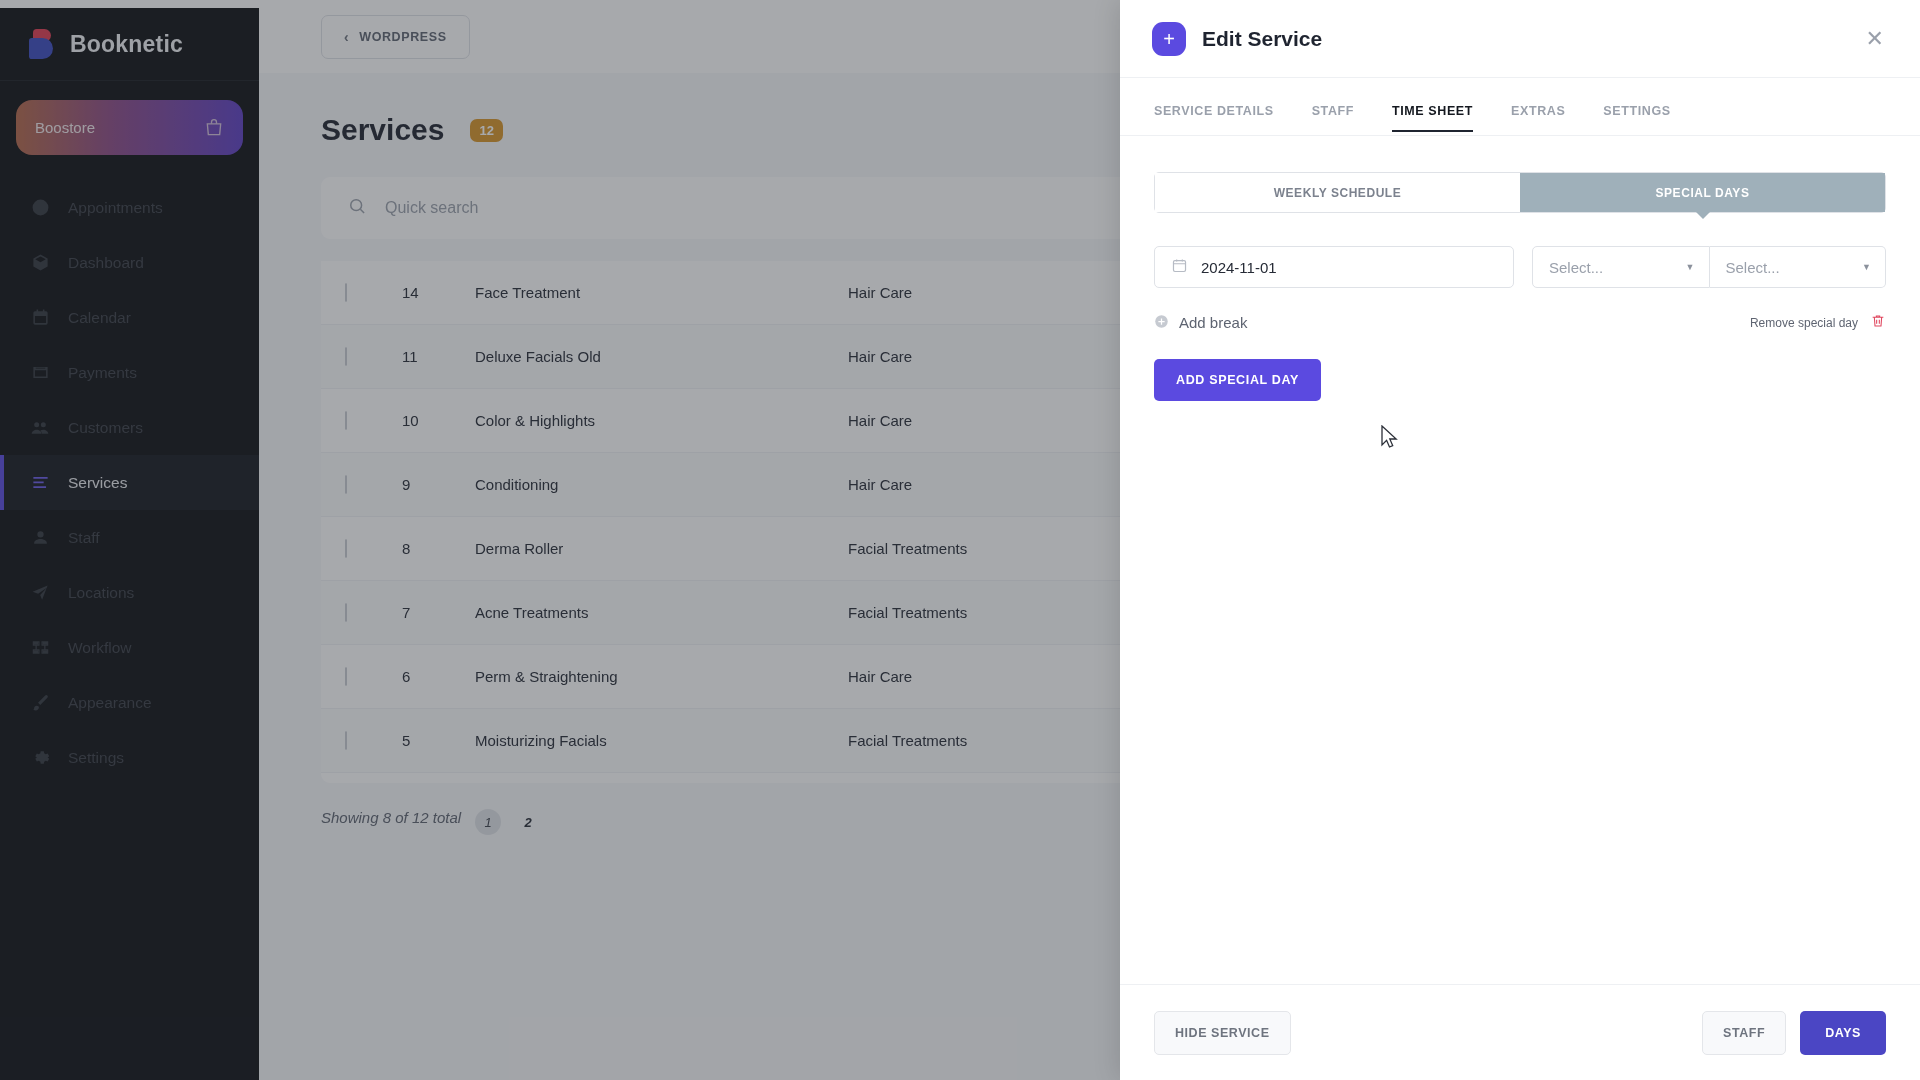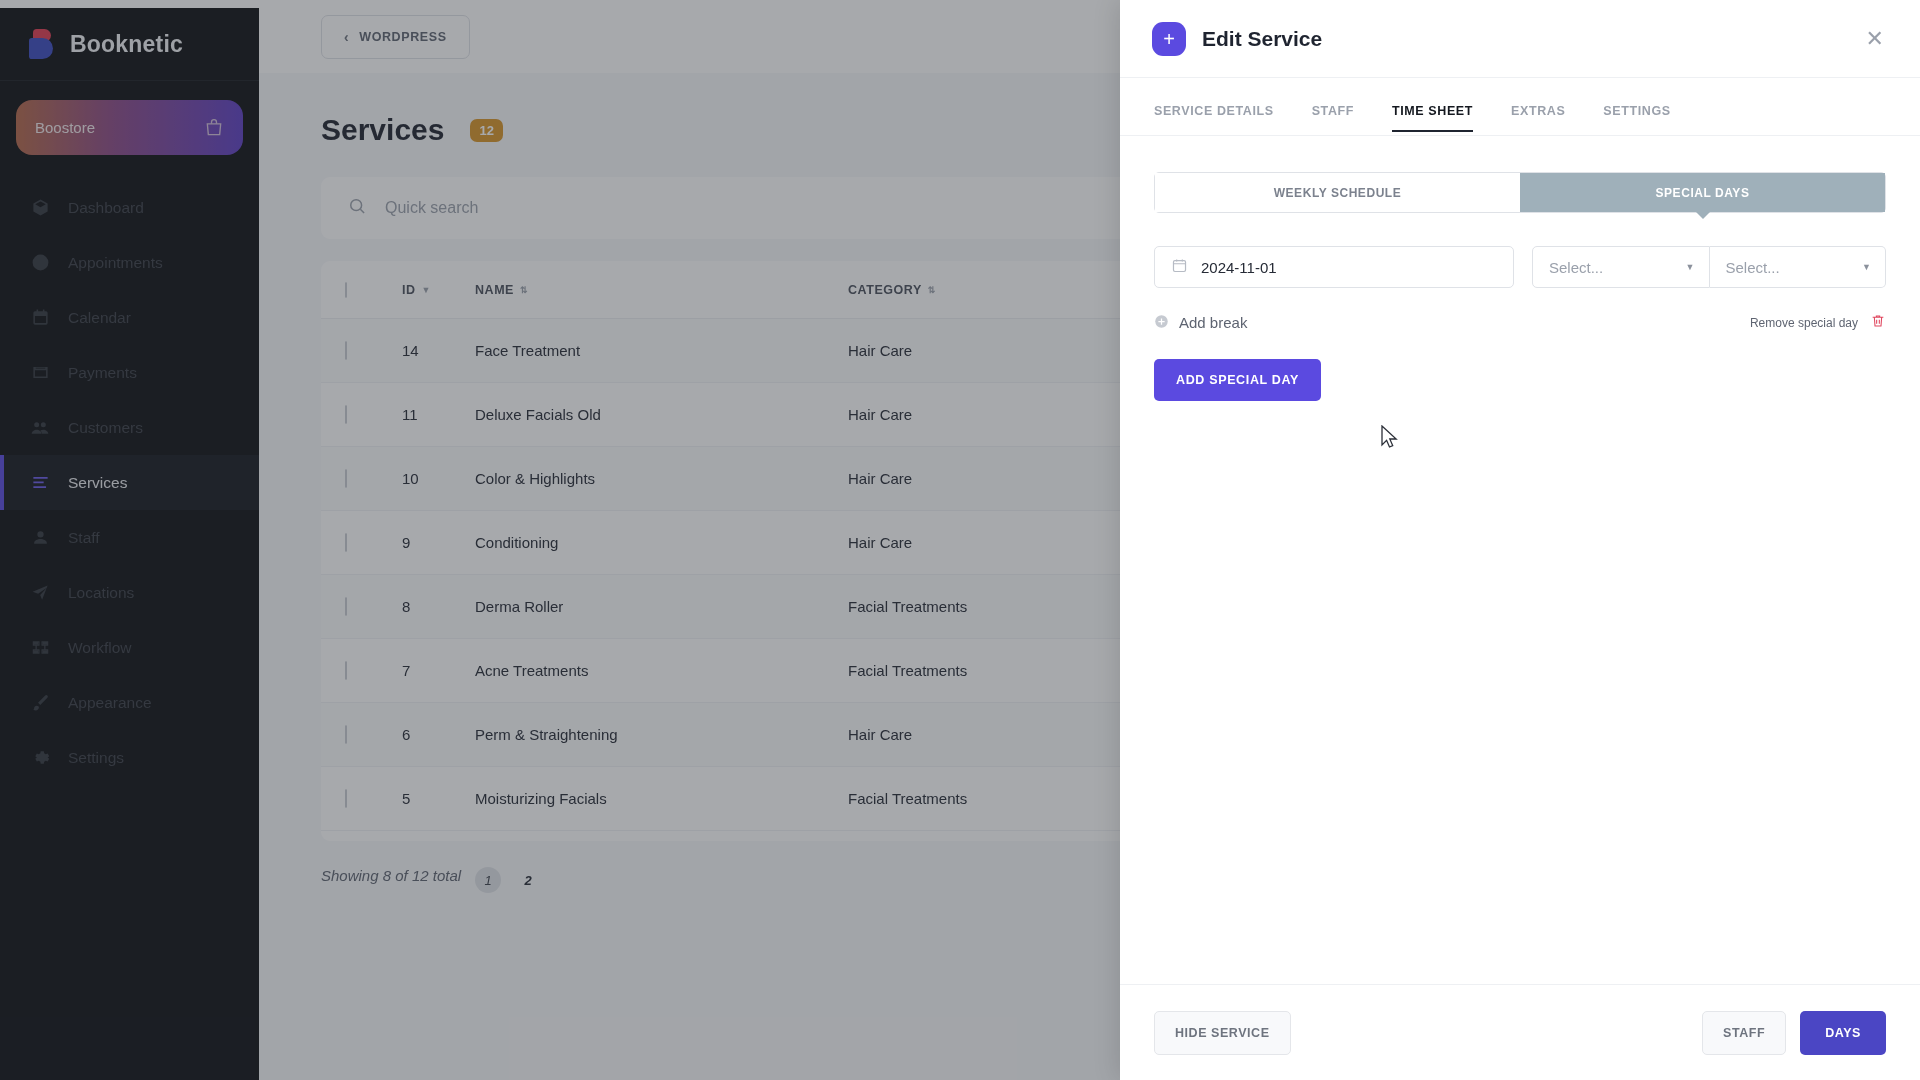--- a/index.html
+++ b/index.html
@@ -364,32 +364,32 @@
           <path d="M4 7h16l-1.2 13H5.2L4 7z"></path>
             <path d="M9 7V5a3 3 0 0 1 6 0v2"></path>
         </svg>
       </span>
     </div>
 
     <div class="nav">
       <div class="nav-item">
         <span class="ico">
           <svg viewBox="0 0 24 24" width="19" height="19">
+              <path d="M12 2a10 10 0 1 0 0 20 10 10 0 0 0 0-20zm1 10.6V6h-2v7.4l5 3 1-1.7-4-2.1z"></path>
+            </svg>
+        </span>
+        <span>Appointments</span>
+      </div>
+      <div class="nav-item">
+        <span class="ico">
+          <svg viewBox="0 0 24 24" width="19" height="19">
               <path d="M12 2 3 7v10l9 5 9-5V7l-9-5zm0 2.3L18.6 8 12 11.7 5.4 8 12 4.3z"></path>
             </svg>
         </span>
         <span>Dashboard</span>
-      </div>
-      <div class="nav-item">
-        <span class="ico">
-          <svg viewBox="0 0 24 24" width="19" height="19">
-              <path d="M12 2a10 10 0 1 0 0 20 10 10 0 0 0 0-20zm1 10.6V6h-2v7.4l5 3 1-1.7-4-2.1z"></path>
-            </svg>
-        </span>
-        <span>Appointments</span>
       </div>
       <div class="nav-item">
         <span class="ico">
           <svg viewBox="0 0 24 24" width="19" height="19">
               <path d="M7 2v2H5a2 2 0 0 0-2 2v13a2 2 0 0 0 2 2h14a2 2 0 0 0 2-2V6a2 2 0 0 0-2-2h-2V2h-2v2H9V2H7zm12 8v9H5v-9h14z"></path>
             </svg>
         </span>
         <span>Calendar</span>
       </div>
       <div class="nav-item">
@@ -478,32 +478,20 @@
         <span class="s-ico">
           <svg viewBox="0 0 24 24" width="20" height="20" fill="none" stroke="#9aa0ab" stroke-width="1.8">
             <circle cx="11" cy="11" r="6.5"></circle>
               <path d="M16 16l4.5 4.5"></path>
           </svg>
         </span>
         <input class="search-input" type="text" placeholder="Quick search" style="">
       </div>
 
       <div class="table-wrap">
-        <div class="t-head">
-          <span class="c-cb"><span class="cb"></span></span>
-          <span class="c-id">
-            <span>ID</span><span class="sort-ic">▼</span>
-          </span>
-          <span class="c-name">
-            <span>NAME</span><span class="sort-ic">⇅</span>
-          </span>
-          <span class="c-cat">
-            <span>CATEGORY</span><span class="sort-ic">⇅</span>
-          </span>
-        </div>
 
         <div class="t-row">
           <span class="c-cb"><span class="cb"></span></span>
           <span class="c-id">14</span>
           <span class="c-name">Face Treatment</span>
           <span class="c-cat">Hair Care</span>
         </div>
         <div class="t-row">
           <span class="c-cb"><span class="cb"></span></span>
           <span class="c-id">11</span>

